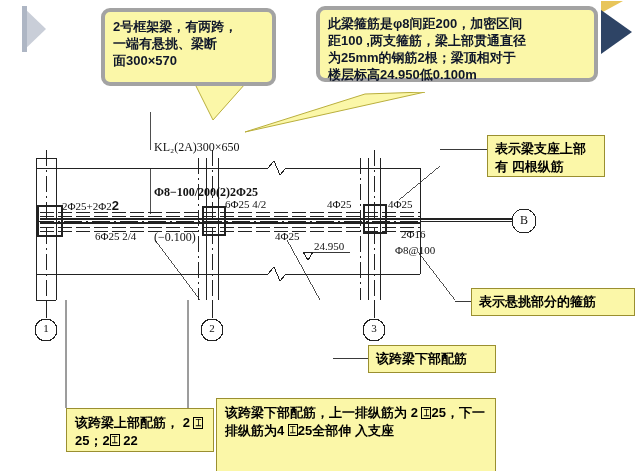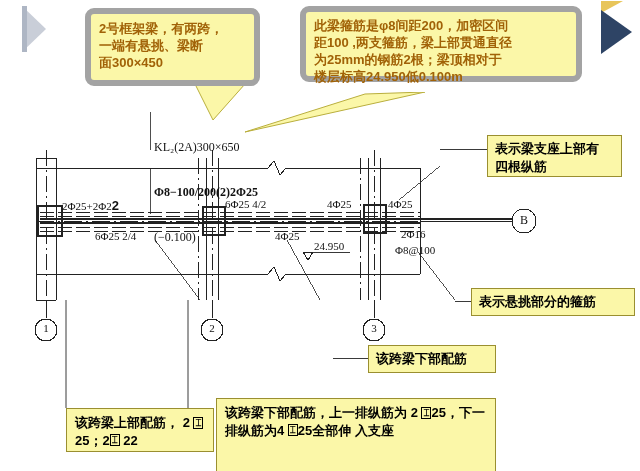--- a/index.html
+++ b/index.html
@@ -8,26 +8,27 @@
     background:#ffffff;
     font-family:"Liberation Sans","DejaVu Sans",sans-serif;
     overflow:hidden;
   }
   #stage{position:relative;width:640px;height:471px;background:#fff;}
 
   
   .callout{
     position:absolute;
     background:#fbf7a8;
-    border:6px solid #a3a3a3;
-    color:#a16207;
+    border:4px solid #a3a3a3;
+    color:#0f172a;
     font-weight:bold;
     line-height:1.32;
     box-sizing:border-box;
     z-index:20;
+    margin-left:16px;
   }
   .callout.round{border-radius:9px;}
   .callout .ln{display:block;white-space:pre;}
 
   
   .labelbox{
     position:absolute;
     background:#fbf7a8;
     border:1px solid #9a8f30;
     color:#000;
@@ -187,40 +188,40 @@
   <div class="dtxt" style="left:314px;top:240px;font-size:11px;">24.950</div>
 
   <div class="axisnum" style="left:36px;top:322px;width:20px;font-size:11px;">1</div>
   <div class="axisnum" style="left:202px;top:322px;width:20px;font-size:11px;">2</div>
   <div class="axisnum" style="left:364px;top:322px;width:20px;font-size:11px;">3</div>
   <div class="axisnum" style="left:514px;top:213px;width:20px;font-size:12px;">B</div>
 
   <div class="callout round" style="left:85px;top:8px;width:175px;height:78px;padding:6px 8px;font-size:13px;">
     <span class="ln">2号框架梁，有两跨，</span>
     <span class="ln">一端有悬挑、梁断</span>
-    <span class="ln">面300×450</span>
+    <span class="ln">面300×570</span>
   </div>
 
   <svg style="position:absolute;left:195px;top:84px;width:70px;height:38px;z-index:19;" xmlns="http://www.w3.org/2000/svg">
     <polygon points="0,0 50,0 18,36" fill="#fbf7a8" stroke="#b9ae3c" stroke-width="1"></polygon>
     <line x1="0" y1="0" x2="50" y2="0" stroke="#fbf7a8" stroke-width="2"></line>
   </svg>
 
   <div class="callout round" style="left:300px;top:6px;width:282px;height:76px;padding:5px 8px;font-size:13px;">
     <span class="ln">此梁箍筋是φ8间距200，加密区间</span>
     <span class="ln">距100 ,两支箍筋，梁上部贯通直径</span>
     <span class="ln">为25mm的钢筋2根；梁顶相对于</span>
     <span class="ln">楼层标高24.950低0.100m</span>
   </div>
 
   <svg style="position:absolute;left:245px;top:92px;width:180px;height:44px;z-index:19;" xmlns="http://www.w3.org/2000/svg">
     <polygon points="180,0 120,2 0,40" fill="#fbf7a8" stroke="#b9ae3c" stroke-width="1"></polygon>
   </svg>
 
-  <div class="labelbox" style="left:487px;top:135px;width:135px;height:42px;padding:4px 7px;font-size:13px;">
+  <div class="labelbox" style="left:487px;top:135px;width:118px;height:42px;padding:4px 7px;font-size:13px;">
     <span class="ln">表示梁支座上部有</span>
     <span class="ln">四根纵筋</span>
   </div>
   <div class="lead" style="left:440px;top:149px;width:47px;height:1px;"></div>
 
   <div class="labelbox" style="left:471px;top:288px;width:164px;height:28px;padding:4px 7px;font-size:13px;">
     <span class="ln">表示悬挑部分的箍筋</span>
   </div>
   <div class="lead" style="left:455px;top:301px;width:16px;height:1px;"></div>
 

